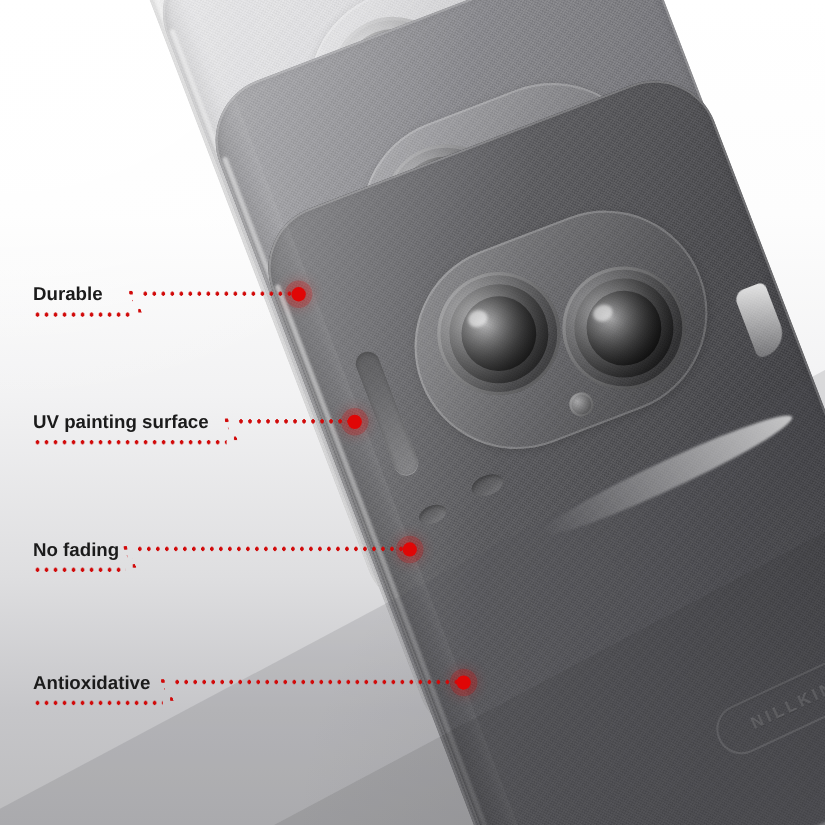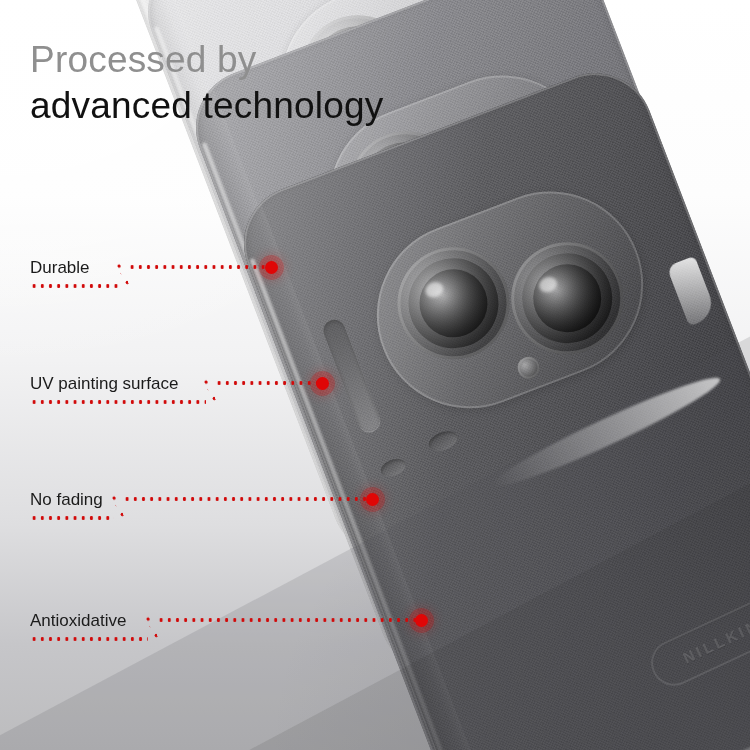--- a/index.html
+++ b/index.html
@@ -122,21 +122,21 @@
     transform:rotate(-28deg);transform-origin:50% 50%;
     pointer-events:none;z-index:30;
   }
   .diag i{position:absolute;left:0;right:0;display:block;}
   .diag .band1{top:700px;height:130px;background:rgba(80,80,86,.16);}
   .diag .band2{top:830px;height:570px;background:rgba(60,60,66,.26);}
 
   
   .callout{position:absolute;z-index:60;}
   .cLabel{
-    position:absolute;white-space:nowrap;font-size:17px;color:#1b1b1b;font-weight:400;
+    position:absolute;white-space:nowrap;font-size:17px;color:#1b1b1b;font-weight:700;
   }
   .cUnder{position:absolute;height:4px;
     background-image:radial-gradient(circle,#d10a0a 0 1.7px,transparent 1.9px);
     background-size:8.2px 4px;background-repeat:repeat-x;}
   .cKink{position:absolute;width:16px;height:26px;
     background-image:radial-gradient(circle,#d10a0a 0 1.7px,transparent 1.9px);
     background-size:8.2px 8.2px;background-repeat:repeat;
     -webkit-mask-image:linear-gradient(66deg,transparent 42%,#000 44%,#000 56%,transparent 58%);
     mask-image:linear-gradient(66deg,transparent 42%,#000 44%,#000 56%,transparent 58%);}
   .cLine{position:absolute;height:4px;
@@ -293,24 +293,20 @@
     </div>
   </div>
 
   <div class="diag">
     <i class="band1"></i>
       <i class="band2"></i>
   </div>
 
   <div class="amb br"></div>
 
-  <div class="headline">
-    <div class="hl1">Processed by</div>
-    <div class="hl2">advanced technology</div>
-  </div>
 
   <div class="callout">
     <div class="cLabel" style="left:30px;top:258px;">Durable</div>
     <div class="cUnder" style="left:30px;top:284px;width:90px;"></div>
     <div class="cKink" style="left:115px;top:262px;"></div>
     <div class="cLine" style="left:128px;top:265px;width:146px;"></div>
     <div class="cMark" style="left:265px;top:261px;"></div>
   </div>
 
   <div class="callout">

